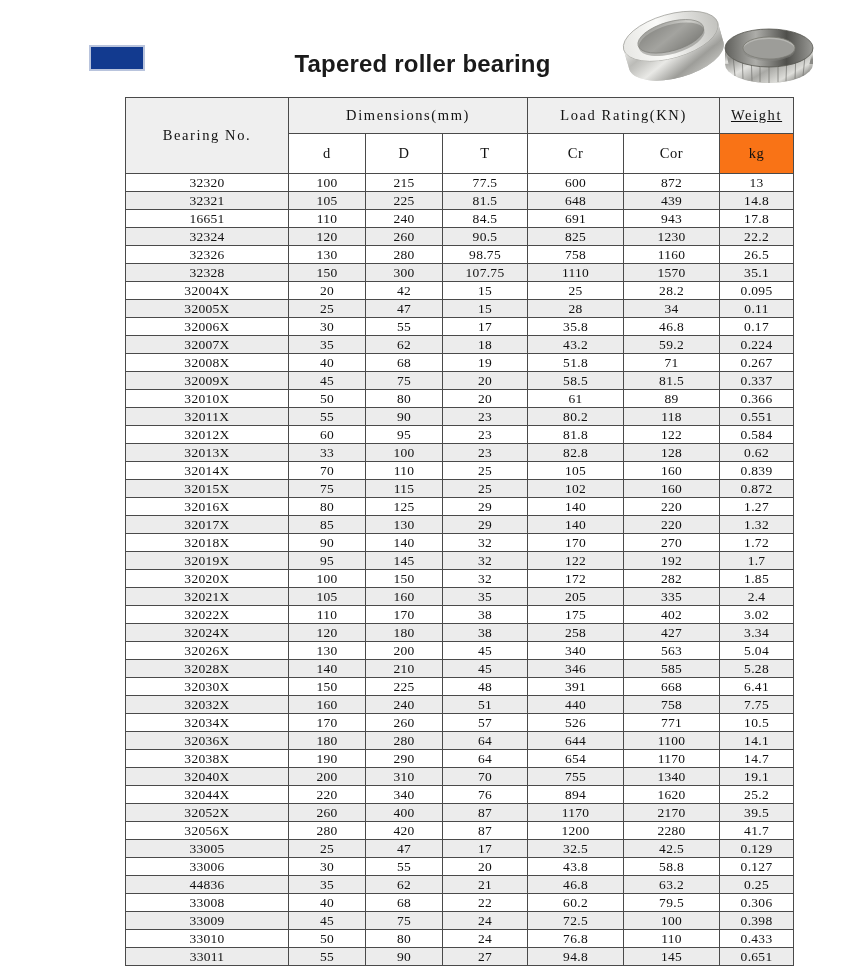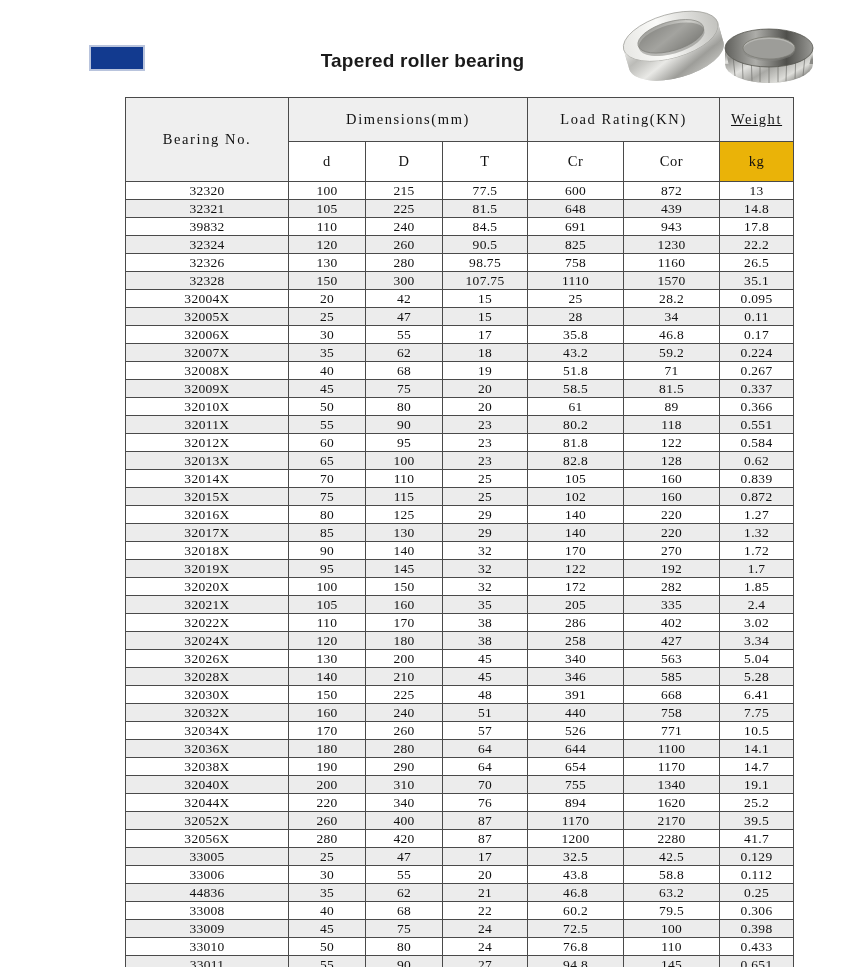--- a/index.html
+++ b/index.html
@@ -31,21 +31,21 @@
   }
 
   .page-title {
     position: absolute;
     left: 0;
     top: 50px;
     width: 845px;
     text-align: center;
     font-family: "Liberation Sans", "DejaVu Sans", sans-serif;
     font-weight: bold;
-    font-size: 19px;
+    font-size: 24px;
     color: #1a1a1a;
     letter-spacing: 0.2px;
   }
 
   
   .product-photo {
     position: absolute;
     right: 8px;
     top: 0px;
     width: 226px;
@@ -72,29 +72,29 @@
     text-align: center;
     vertical-align: middle;
     font-weight: normal;
     color: #111111;
     padding: 0;
   }
 
   
   tr.group-head td {
     background: #efefef;
-    height: 44px;
+    height: 36px;
     font-size: 14.5px;
     letter-spacing: 1.6px;
     font-family: "Liberation Serif", "DejaVu Serif", serif;
   }
 
   
   tr.sub-head td {
-    background: #eab308;
+    background: #f97316;
     height: 40px;
     font-size: 14.5px;
     letter-spacing: 0.6px;
   }
   tr.sub-head td.unit-cell {
     background: #ffffff;
   }
   td.weight-span {
     background: #efefef;
     text-decoration: underline;
@@ -242,21 +242,21 @@
         <tr class="data-row even">
           <td>32321</td>
           <td>105</td>
           <td>225</td>
           <td>81.5</td>
           <td>648</td>
           <td>439</td>
           <td>14.8</td>
         </tr>
         <tr class="data-row odd">
-          <td>39832</td>
+          <td>16651</td>
           <td>110</td>
           <td>240</td>
           <td>84.5</td>
           <td>691</td>
           <td>943</td>
           <td>17.8</td>
         </tr>
         <tr class="data-row even">
           <td>32324</td>
           <td>120</td>
@@ -360,21 +360,21 @@
           <td>32012X</td>
           <td>60</td>
           <td>95</td>
           <td>23</td>
           <td>81.8</td>
           <td>122</td>
           <td>0.584</td>
         </tr>
         <tr class="data-row even">
           <td>32013X</td>
-          <td>65</td>
+          <td>33</td>
           <td>100</td>
           <td>23</td>
           <td>82.8</td>
           <td>128</td>
           <td>0.62</td>
         </tr>
         <tr class="data-row odd">
           <td>32014X</td>
           <td>70</td>
           <td>110</td>
@@ -444,21 +444,21 @@
           <td>35</td>
           <td>205</td>
           <td>335</td>
           <td>2.4</td>
         </tr>
         <tr class="data-row odd">
           <td>32022X</td>
           <td>110</td>
           <td>170</td>
           <td>38</td>
-          <td>286</td>
+          <td>175</td>
           <td>402</td>
           <td>3.02</td>
         </tr>
         <tr class="data-row even">
           <td>32024X</td>
           <td>120</td>
           <td>180</td>
           <td>38</td>
           <td>258</td>
           <td>427</td>
@@ -572,21 +572,21 @@
           <td>42.5</td>
           <td>0.129</td>
         </tr>
         <tr class="data-row odd">
           <td>33006</td>
           <td>30</td>
           <td>55</td>
           <td>20</td>
           <td>43.8</td>
           <td>58.8</td>
-          <td>0.112</td>
+          <td>0.127</td>
         </tr>
         <tr class="data-row even">
           <td>44836</td>
           <td>35</td>
           <td>62</td>
           <td>21</td>
           <td>46.8</td>
           <td>63.2</td>
           <td>0.25</td>
         </tr>

